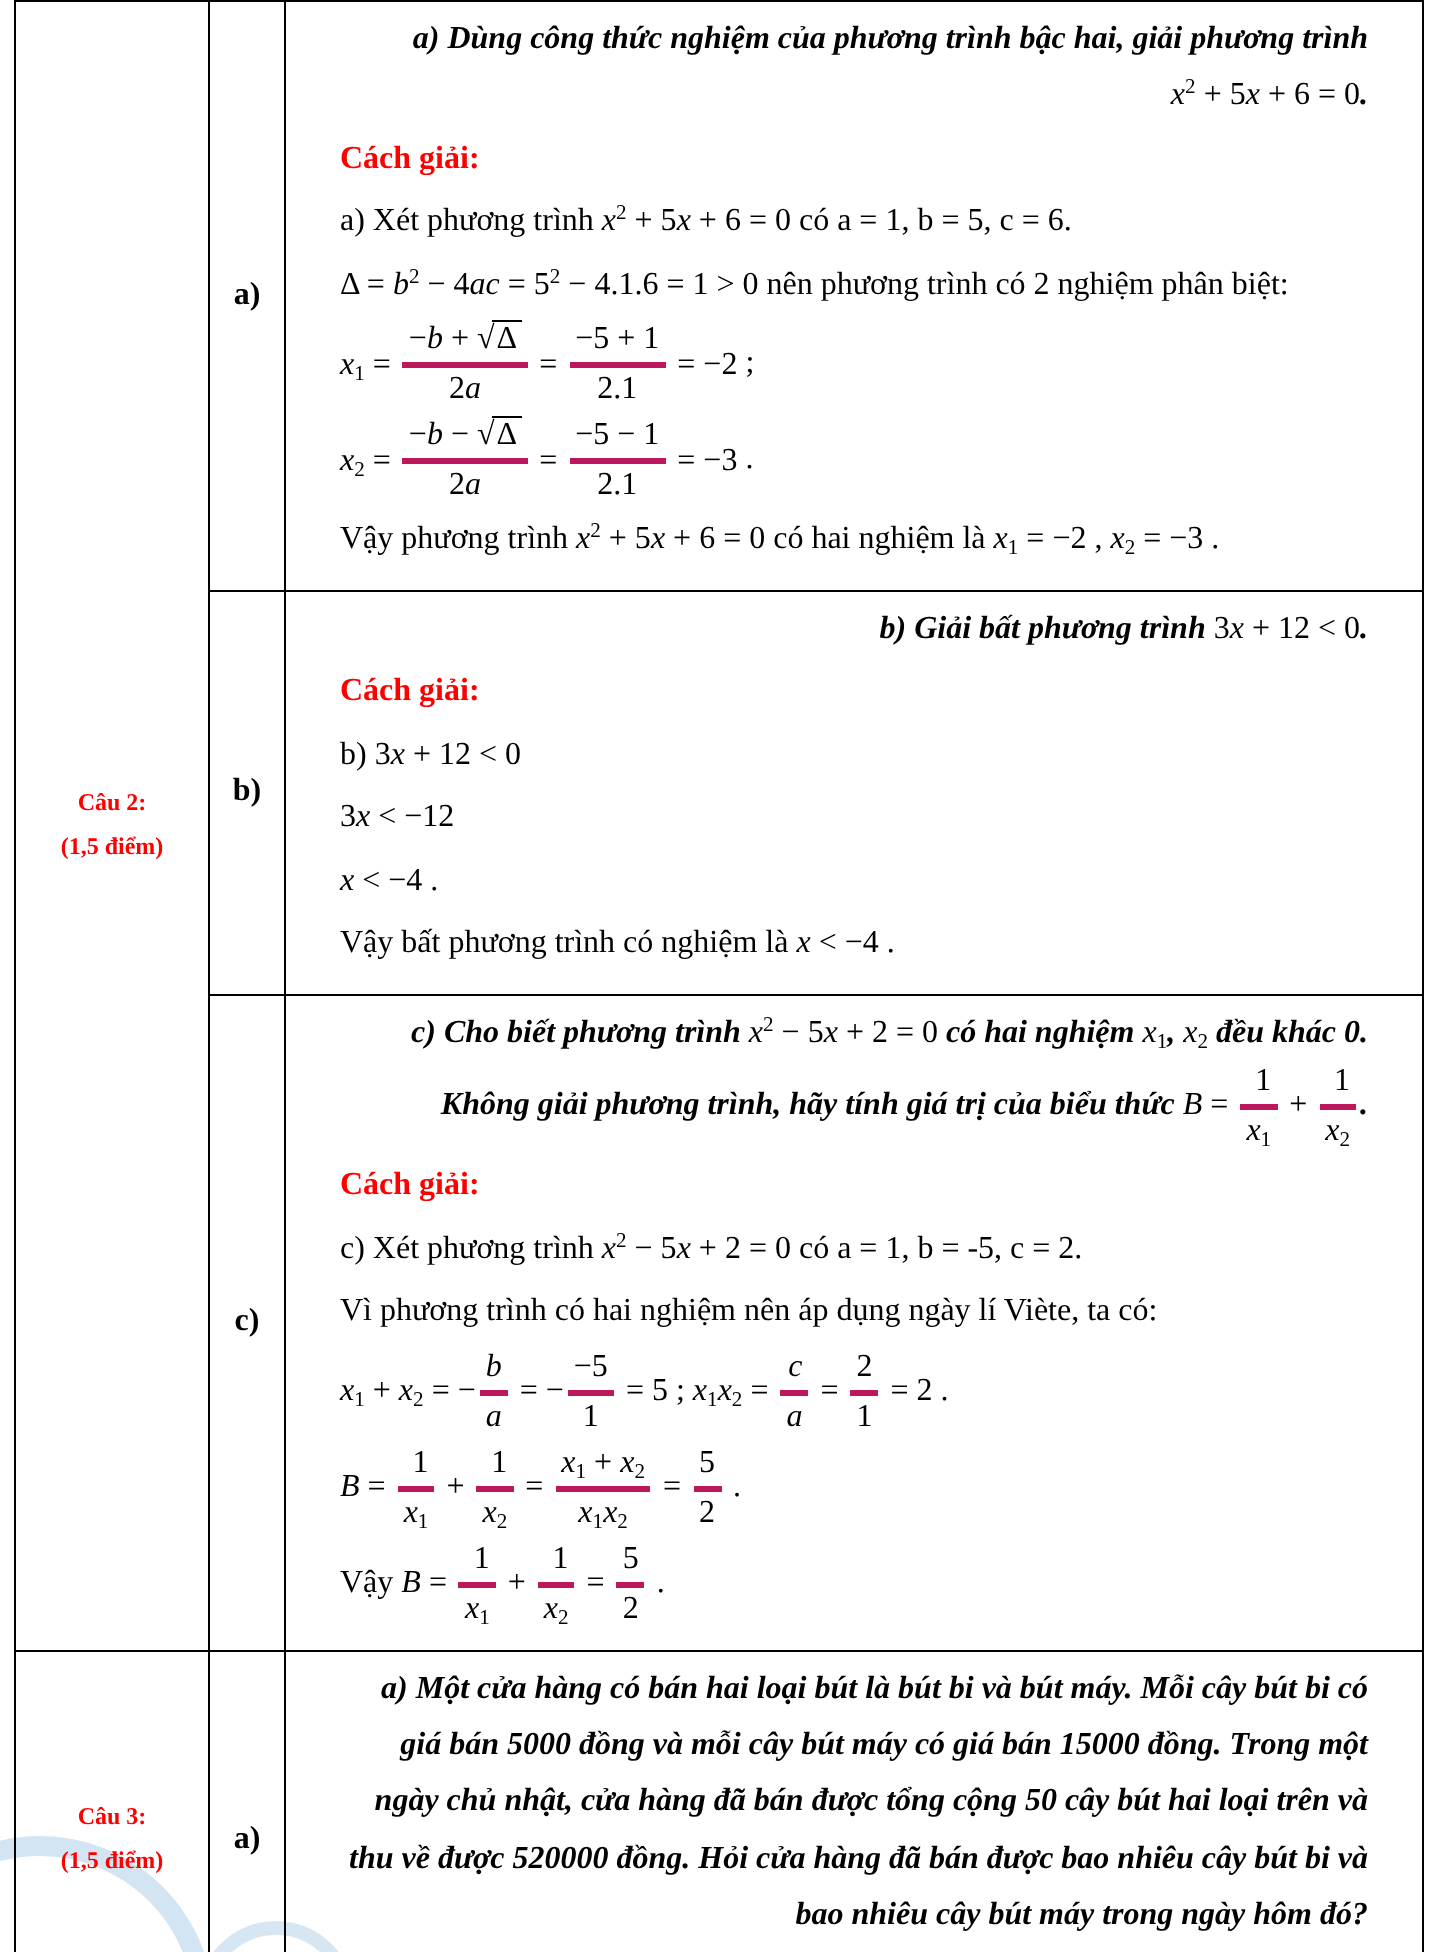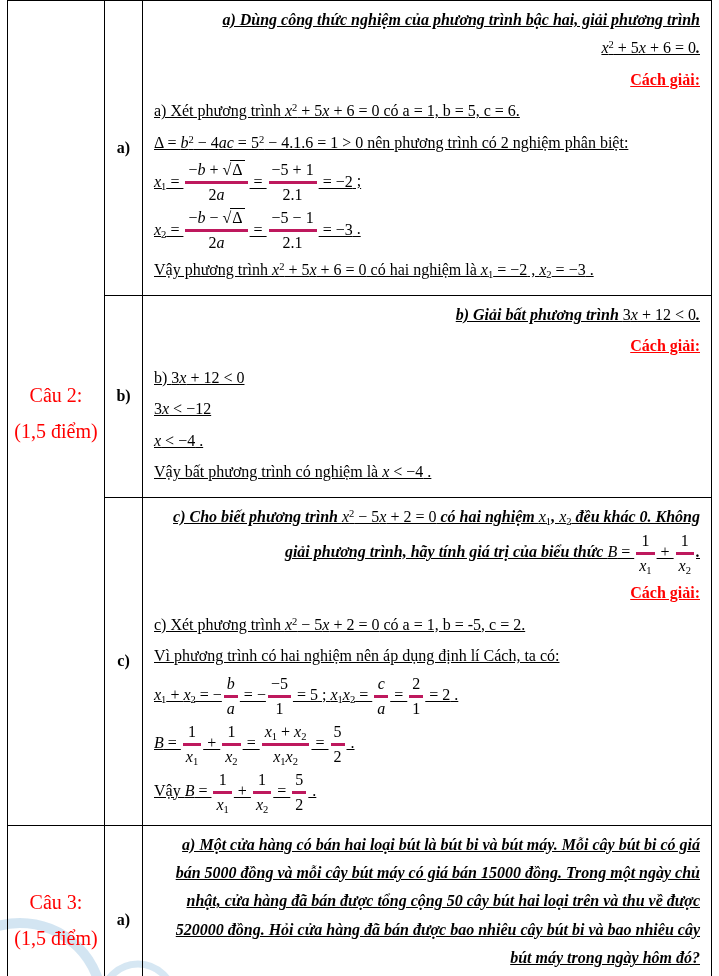--- a/index.html
+++ b/index.html
@@ -21,57 +21,57 @@
     table-layout: fixed;
     position: relative;
     z-index: 1;
     background: transparent;
   }
   td { border: 1px solid #000; vertical-align: middle; }
 
   td.qcell {
     text-align: center;
     color: var(--red, #ff0000);
-    font-weight: normal;
-    font-size: 20px;
+    font-weight: bold;
+    font-size: 12px;
     line-height: 1.8;
     padding: 2px;
   }
   td.pcell {
     text-align: center;
     font-weight: bold;
     font-size: 16px;
     padding: 2px;
   }
   td.ccell {
     padding: 5px 11px 7px 11px;
     font-size: 16px;
     vertical-align: top;
   }
 
-  .para { margin: 3px 0; line-height: 1.78; text-decoration: underline; }
+  .para { margin: 3px 16px; line-height: 1.78; }
   .para:first-child { margin-top: 0; }
   .para.justify { text-align: justify; }
   .para.bi { font-weight: bold; font-style: italic; text-align: right; }
-  .para.red { color: var(--red, #ff0000); font-weight: bold; font-style: normal; text-align: right; }
+  .para.red { color: var(--red, #ff0000); font-weight: bold; font-style: normal; }
 
   .math { font-weight: normal; font-style: normal; white-space: nowrap; }
   .mi { font-style: italic; }
   .mr { font-style: normal; }
   .sb { font-size: 0.66em; vertical-align: -0.28em; line-height: 0; }
   .sp { font-size: 0.66em; vertical-align: 0.5em; line-height: 0; }
 
   .frac {
     display: inline-block;
     vertical-align: middle;
     text-align: center;
     margin: 0 2px;
     line-height: 1.25;
   }
-  .frac > .fn { display: block; padding: 0 3px 1px 3px; }
+  .frac > .fn { display: block; padding: 0 3px 1px 3px; text-align: right; }
   .frac > .fd { display: block; border-top: 3px solid #be185d; padding: 1px 3px 0 3px; }
 
   .sqrt { white-space: nowrap; }
   .sqrt .rd { font-style: normal; }
   .sqrt .bd { border-top: 1px solid #000; display: inline-block; line-height: 1.1; padding: 0 2px; margin-left: -1px; }
 </style>
 </head>
 <body>
 
 <div class="page">
@@ -113,21 +113,21 @@
             <div class="para"><span class="math"><span class="mi">x</span><span class="mr"> &lt; −4</span></span> .</div>
             <div class="para">Vậy bất phương trình có nghiệm là <span class="math"><span class="mi">x</span><span class="mr"> &lt; −4</span></span> .</div>
           </td>
         </tr>
         <tr>
           <td class="pcell">c)</td>
           <td class="ccell">
             <div class="para bi justify">c) Cho biết phương trình <span class="math"><span class="mi">x</span><span class="sp">2</span><span class="mr"> − 5</span><span class="mi">x</span><span class="mr"> + 2 = 0</span></span> có hai nghiệm <span class="math"><span class="mi">x</span><span class="sb">1</span></span>, <span class="math"><span class="mi">x</span><span class="sb">2</span></span> đều khác 0. Không giải phương trình, hãy tính giá trị của biểu thức <span class="math"><span class="mi">B</span><span class="mr"> = </span><span class="frac"><span class="fn"><span class="mr">1</span></span><span class="fd"><span class="mi">x</span><span class="sb">1</span></span></span><span class="mr"> + </span><span class="frac"><span class="fn"><span class="mr">1</span></span><span class="fd"><span class="mi">x</span><span class="sb">2</span></span></span></span>.</div>
             <div class="para red">Cách giải:</div>
             <div class="para">c) Xét phương trình <span class="math"><span class="mi">x</span><span class="sp">2</span><span class="mr"> − 5</span><span class="mi">x</span><span class="mr"> + 2 = 0</span></span> có a = 1, b = -5, c = 2.</div>
-            <div class="para">Vì phương trình có hai nghiệm nên áp dụng định lí Cách, ta có:</div>
+            <div class="para">Vì phương trình có hai nghiệm nên áp dụng ngày lí Viète, ta có:</div>
             <div class="para"><span class="math"><span class="mi">x</span><span class="sb">1</span><span class="mr"> + </span><span class="mi">x</span><span class="sb">2</span><span class="mr"> = −</span><span class="frac"><span class="fn"><span class="mi">b</span></span><span class="fd"><span class="mi">a</span></span></span><span class="mr"> = −</span><span class="frac"><span class="fn"><span class="mr">−5</span></span><span class="fd"><span class="mr">1</span></span></span><span class="mr"> = 5</span></span> ; <span class="math"><span class="mi">x</span><span class="sb">1</span><span class="mi">x</span><span class="sb">2</span><span class="mr"> = </span><span class="frac"><span class="fn"><span class="mi">c</span></span><span class="fd"><span class="mi">a</span></span></span><span class="mr"> = </span><span class="frac"><span class="fn"><span class="mr">2</span></span><span class="fd"><span class="mr">1</span></span></span><span class="mr"> = 2</span></span> .</div>
             <div class="para"><span class="math"><span class="mi">B</span><span class="mr"> = </span><span class="frac"><span class="fn"><span class="mr">1</span></span><span class="fd"><span class="mi">x</span><span class="sb">1</span></span></span><span class="mr"> + </span><span class="frac"><span class="fn"><span class="mr">1</span></span><span class="fd"><span class="mi">x</span><span class="sb">2</span></span></span><span class="mr"> = </span><span class="frac"><span class="fn"><span class="mi">x</span><span class="sb">1</span><span class="mr"> + </span><span class="mi">x</span><span class="sb">2</span></span><span class="fd"><span class="mi">x</span><span class="sb">1</span><span class="mi">x</span><span class="sb">2</span></span></span><span class="mr"> = </span><span class="frac"><span class="fn"><span class="mr">5</span></span><span class="fd"><span class="mr">2</span></span></span></span> .</div>
             <div class="para">Vậy <span class="math"><span class="mi">B</span><span class="mr"> = </span><span class="frac"><span class="fn"><span class="mr">1</span></span><span class="fd"><span class="mi">x</span><span class="sb">1</span></span></span><span class="mr"> + </span><span class="frac"><span class="fn"><span class="mr">1</span></span><span class="fd"><span class="mi">x</span><span class="sb">2</span></span></span><span class="mr"> = </span><span class="frac"><span class="fn"><span class="mr">5</span></span><span class="fd"><span class="mr">2</span></span></span></span> .</div>
           </td>
         </tr>
         <tr>
           <td class="qcell" rowspan="1">
             <div class="q-title">Câu 3:</div>
             <div class="q-points">(1,5 điểm)</div>
           </td>

